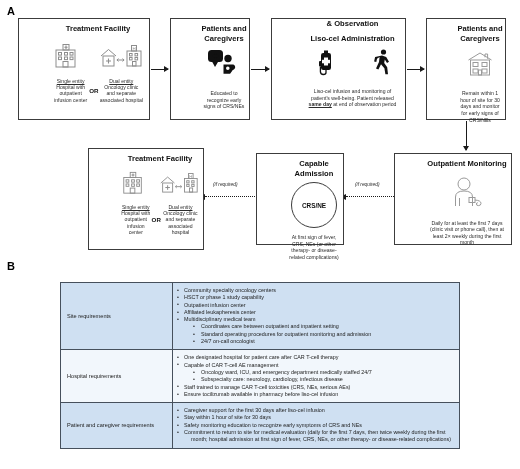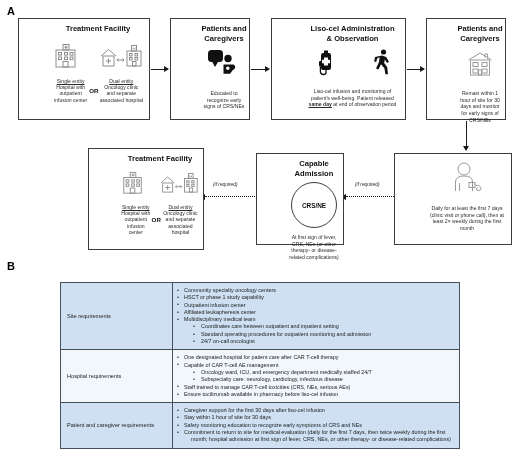--- a/index.html
+++ b/index.html
@@ -126,22 +126,22 @@
       </g>
         </svg>
     </span>
   </div>
   <div class="box-caption" style="margin-top:9px;">Educated to recognize early signs of CRS/NEs</div>
 </div>
 
 <div class="arrow-h" style="left:251px;top:69px;width:18px;"></div>
 
 <div class="flow-box" style="left:271px;top:18px;width:135px;height:102px;">
+  <div class="box-title" style="margin-top:0;">&amp; Observation</div>
   <div class="box-title">Liso-cel Administration</div>
-  <div class="box-title" style="margin-top:0;">&amp; Observation</div>
   <div class="icon-row" style="margin-top:5px;gap:32px;">
     <span>
       <svg width="28" height="30" viewBox="0 0 28 30">
           <g>
         <rect x="11" y="2.5" width="4" height="2.5" fill="#111"></rect>
         <rect x="8" y="5" width="10" height="17" rx="2.2" fill="#111"></rect>
         <rect x="11" y="9.5" width="4" height="8" fill="#fff"></rect>
             <rect x="9" y="11.8" width="8" height="3.5" fill="#fff"></rect>
         <path d="M13 22 v2.5 q0 2 -2.6 2 q-3 0 -3 -3 v-5" fill="none" stroke="#111" stroke-width="1.3"></path>
         <rect x="6" y="13" width="2.8" height="5.5" rx="1" fill="#111"></rect>
@@ -182,20 +182,21 @@
       </g>
         </svg>
     </span>
   </div>
   <div class="box-caption" style="margin-top:7px;">Remain within 1 hour of site for 30 days and monitor for early signs of CRS/NEs</div>
 </div>
 
 <div class="arrow-v" style="left:466px;top:121px;height:29px;"></div>
 
 <div class="flow-box" style="left:394px;top:153px;width:118px;height:92px;">
+  <div class="box-title">Outpatient Monitoring</div>
   <div class="icon-row" style="margin-top:7px;">
     <span>
       <svg width="40" height="32" viewBox="0 0 40 32">
           <g fill="none" stroke="#9a9a9a" stroke-width="1">
         <circle cx="17" cy="8" r="6"></circle>
         <path d="M8.5 30 v-9 q0 -6 8.5 -6 q8.5 0 8.5 6 v9"></path>
         <rect x="22" y="21.5" width="6" height="5"></rect>
         <path d="M28 24 q6 0.5 6 3.4 q0 2.2 -2.6 2.2 q-2 0 -2 -1.6 q0 -1.3 1.4 -1.3"></path>
         <path d="M12.5 22 v8"></path>
       </g>

